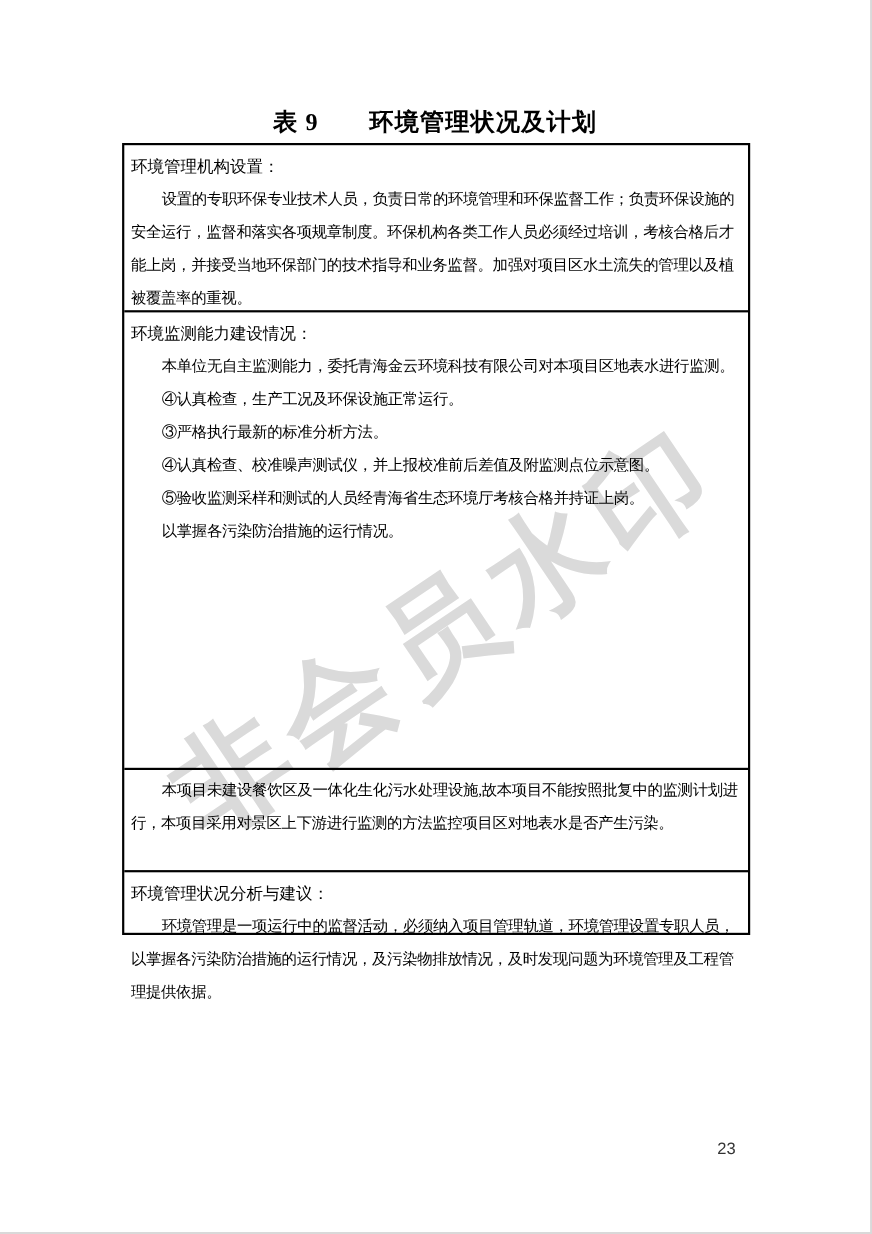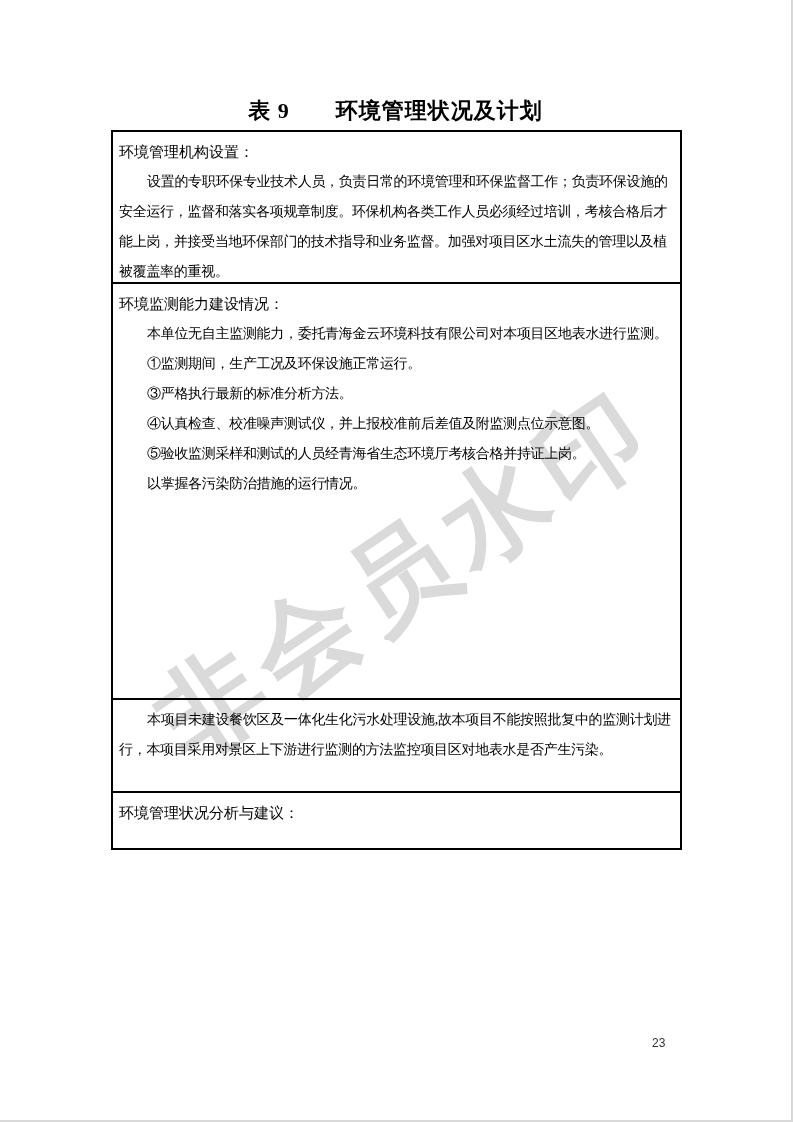--- a/index.html
+++ b/index.html
@@ -73,21 +73,21 @@
     line-height: 30px;
     text-indent: 28px;
     letter-spacing: -0.3px;
     word-break: break-all;
     line-break: anywhere;
     color: #000000;
   }
   .page-number {
     position: absolute;
     left: 652px; top: 1036px;
-    font-size: 12px;
+    font-size: 15px;
     color: #333333;
     font-family: "Liberation Sans", "DejaVu Sans", sans-serif;
     z-index: 2;
   }
 </style>
 </head>
 <body>
 
 <div class="page">
 
@@ -98,32 +98,33 @@
   <div class="report-table">
 
     <div class="t-row row-1">
       <div class="sec-header">环境管理机构设置：</div>
       <div class="sec-par">设置的专职环保专业技术人员，负责日常的环境管理和环保监督工作；负责环保设施的安全运行，监督和落实各项规章制度。环保机构各类工作人员必须经过培训，考核合格后才能上岗，并接受当地环保部门的技术指导和业务监督。加强对项目区水土流失的管理以及植被覆盖率的重视。</div>
     </div>
 
     <div class="t-row row-2">
       <div class="sec-header">环境监测能力建设情况：</div>
       <div class="sec-par">本单位无自主监测能力，委托青海金云环境科技有限公司对本项目区地表水进行监测。</div>
-      <div class="sec-par">①监测期间，生产工况及环保设施正常运行。</div>
+      <div class="sec-par">④认真检查，生产工况及环保设施正常运行。</div>
       <div class="sec-par">③严格执行最新的标准分析方法。</div>
       <div class="sec-par">④认真检查、校准噪声测试仪，并上报校准前后差值及附监测点位示意图。</div>
       <div class="sec-par">⑤验收监测采样和测试的人员经青海省生态环境厅考核合格并持证上岗。</div>
       <div class="sec-par">以掌握各污染防治措施的运行情况。</div>
     </div>
 
     <div class="t-row row-3">
       <div class="sec-par">本项目未建设餐饮区及一体化生化污水处理设施,故本项目不能按照批复中的监测计划进行，本项目采用对景区上下游进行监测的方法监控项目区对地表水是否产生污染。</div>
     </div>
 
     <div class="t-row row-4">
       <div class="sec-header">环境管理状况分析与建议：</div>
+      <div class="sec-par">环境管理是一项运行中的监督活动，必须纳入项目管理轨道，环境管理设置专职人员，以掌握各污染防治措施的运行情况，及污染物排放情况，及时发现问题为环境管理及工程管理提供依据。</div>
     </div>
 
   </div>
 
   <div class="page-number">23</div>
 
 </div>
 
 </body></html>

